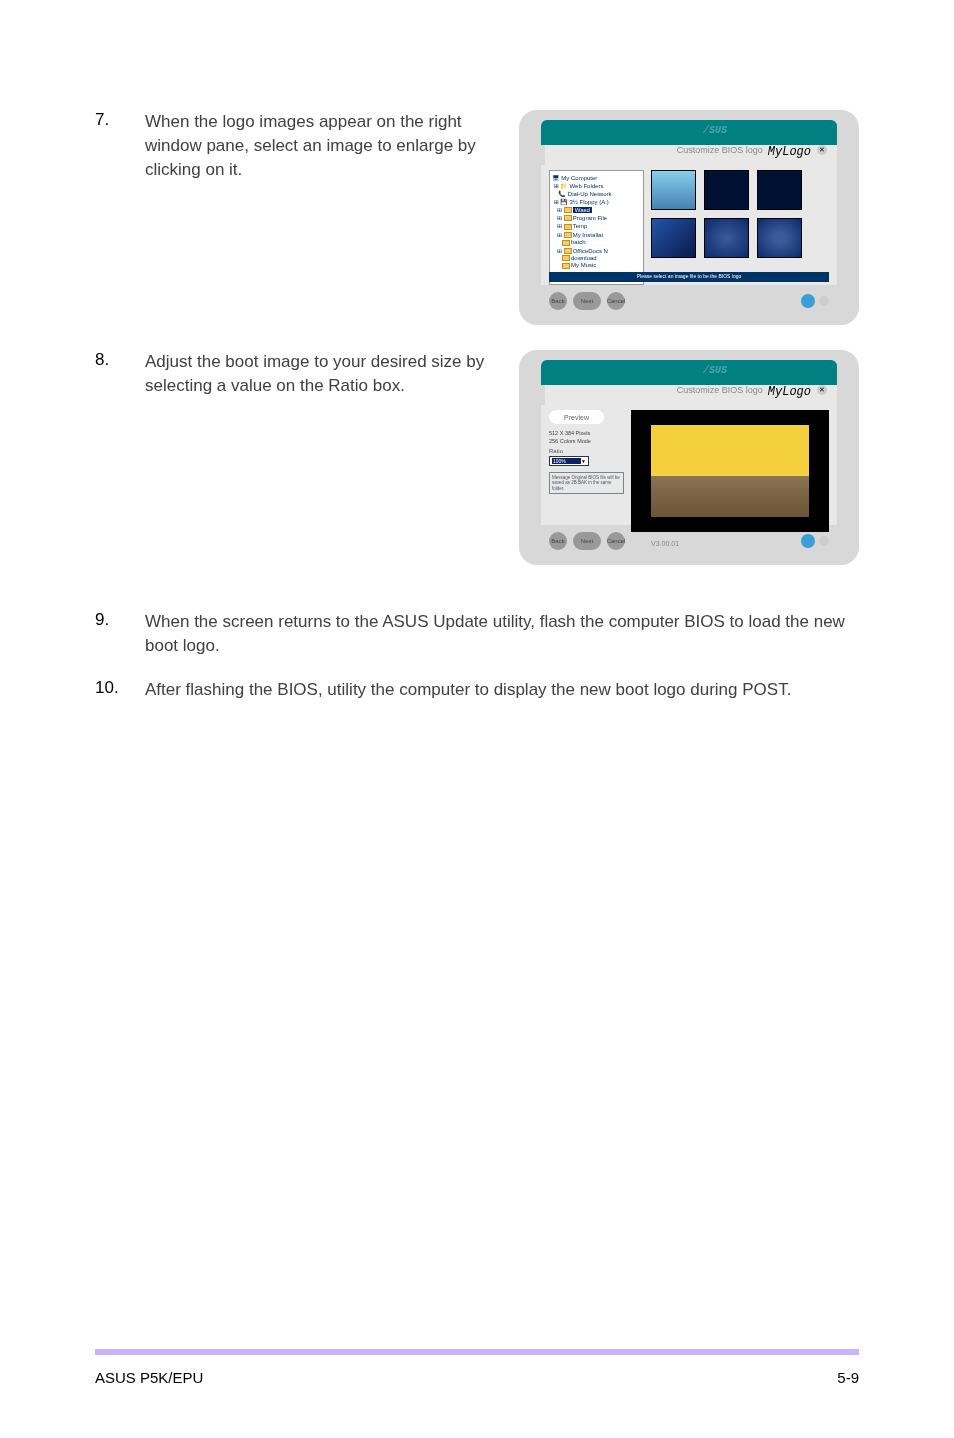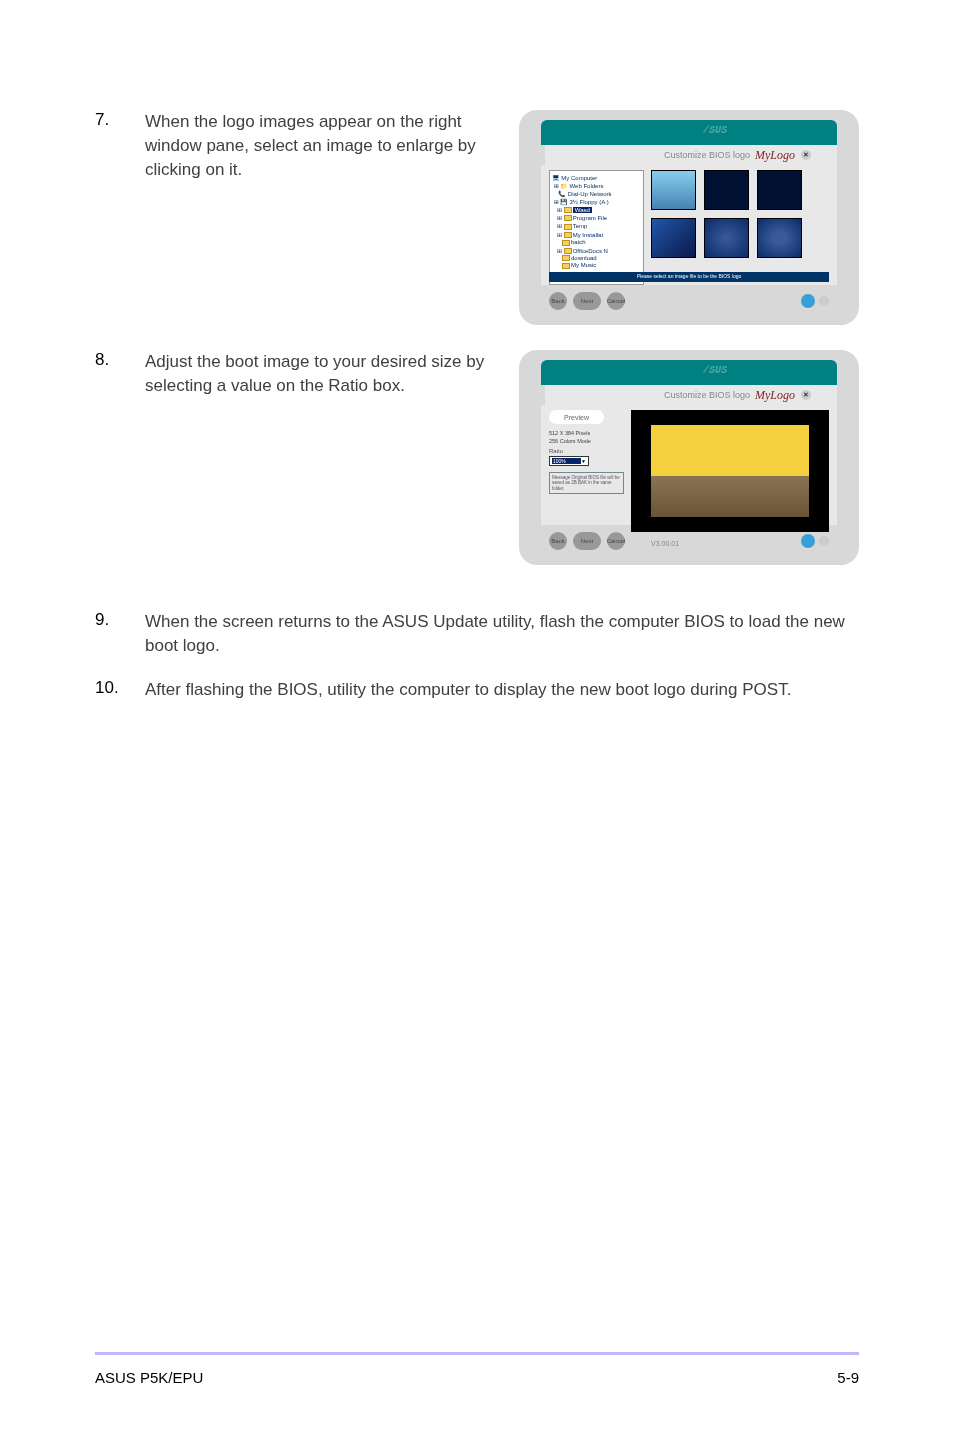--- a/index.html
+++ b/index.html
@@ -82,35 +82,35 @@
     }
     
     .screenshot .header-bar {
       position: absolute;
       top: 35px;
       left: 26px;
       right: 22px;
       height: 20px;
       background: #E8E8E8;
       display: flex;
-      align-items: center;
+      align-items: flex-start;
       justify-content: flex-end;
-      padding-right: 26px;
+      padding-right: 10px;
     }
     
     .screenshot .header-bar .mylogo-label {
       font-size: 9px;
       color: #888;
       margin-right: 5px;
     }
     
     .screenshot .header-bar .mylogo-text {
-      font-family: Liberation Serif, serif;
+      font-family: Liberation Mono, monospace;
       font-size: 12px;
-      color: #7f1d1d;
+      color: #000000;
       font-style: italic;
     }
     
     .screenshot .close-x {
       margin-left: 6px;
       width: 10px;
       height: 10px;
       background: #ccc;
       border-radius: 50%;
       font-size: 7px;
@@ -336,21 +336,21 @@
     
     .bottom-steps {
       margin-top: 20px;
     }
     
     .footer {
       position: absolute;
       bottom: 52px;
       left: 95px;
       right: 95px;
-      border-top: 3px solid #c4b5fd;
+      border-top: 6px solid #c4b5fd;
       padding-top: 14px;
       display: flex;
       justify-content: space-between;
       font-size: 15px;
     }
     
     .folder-icon {
       display: inline-block;
       width: 8px;
       height: 6px;

